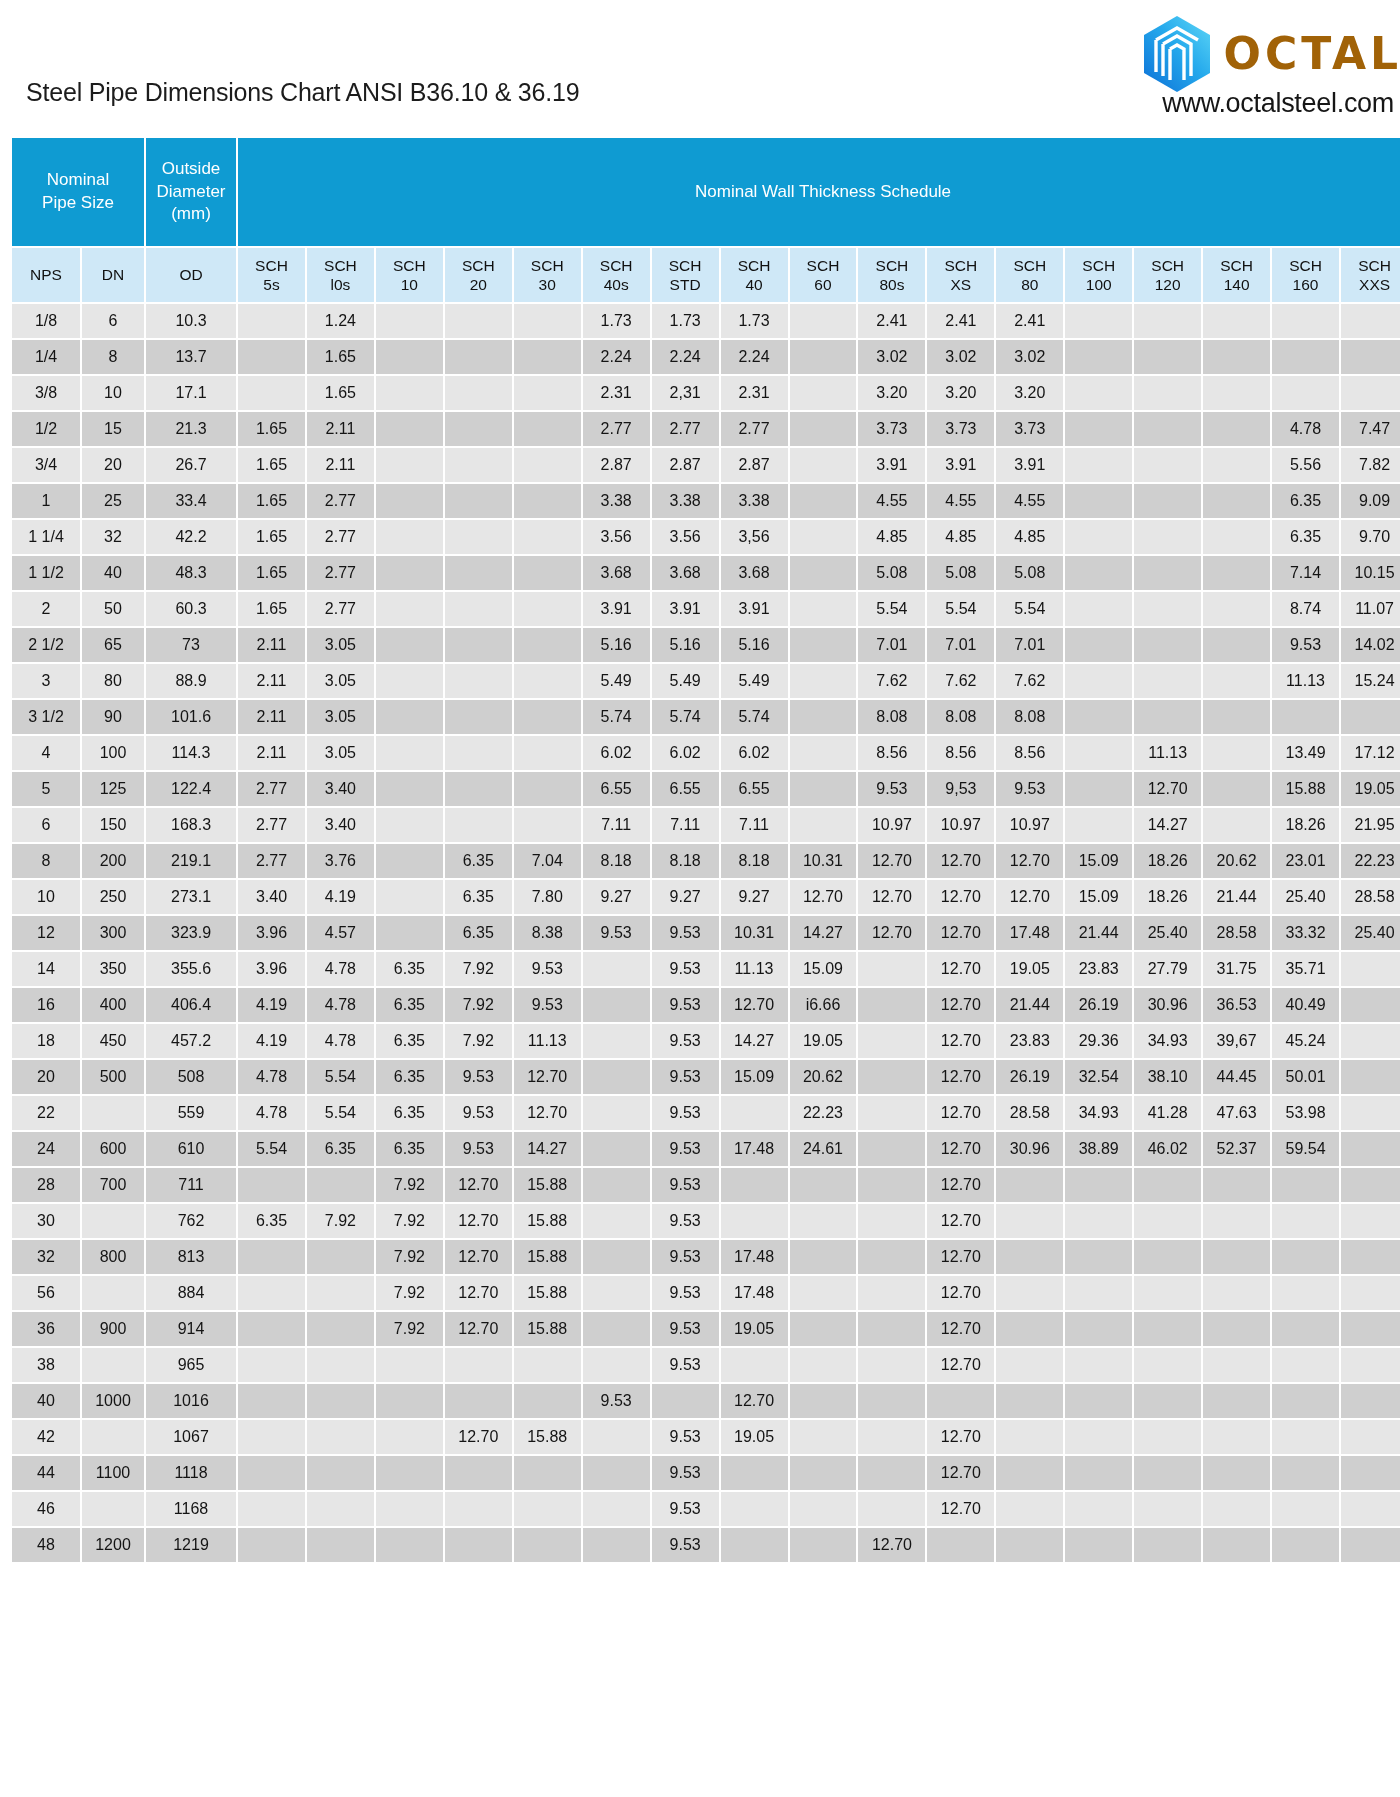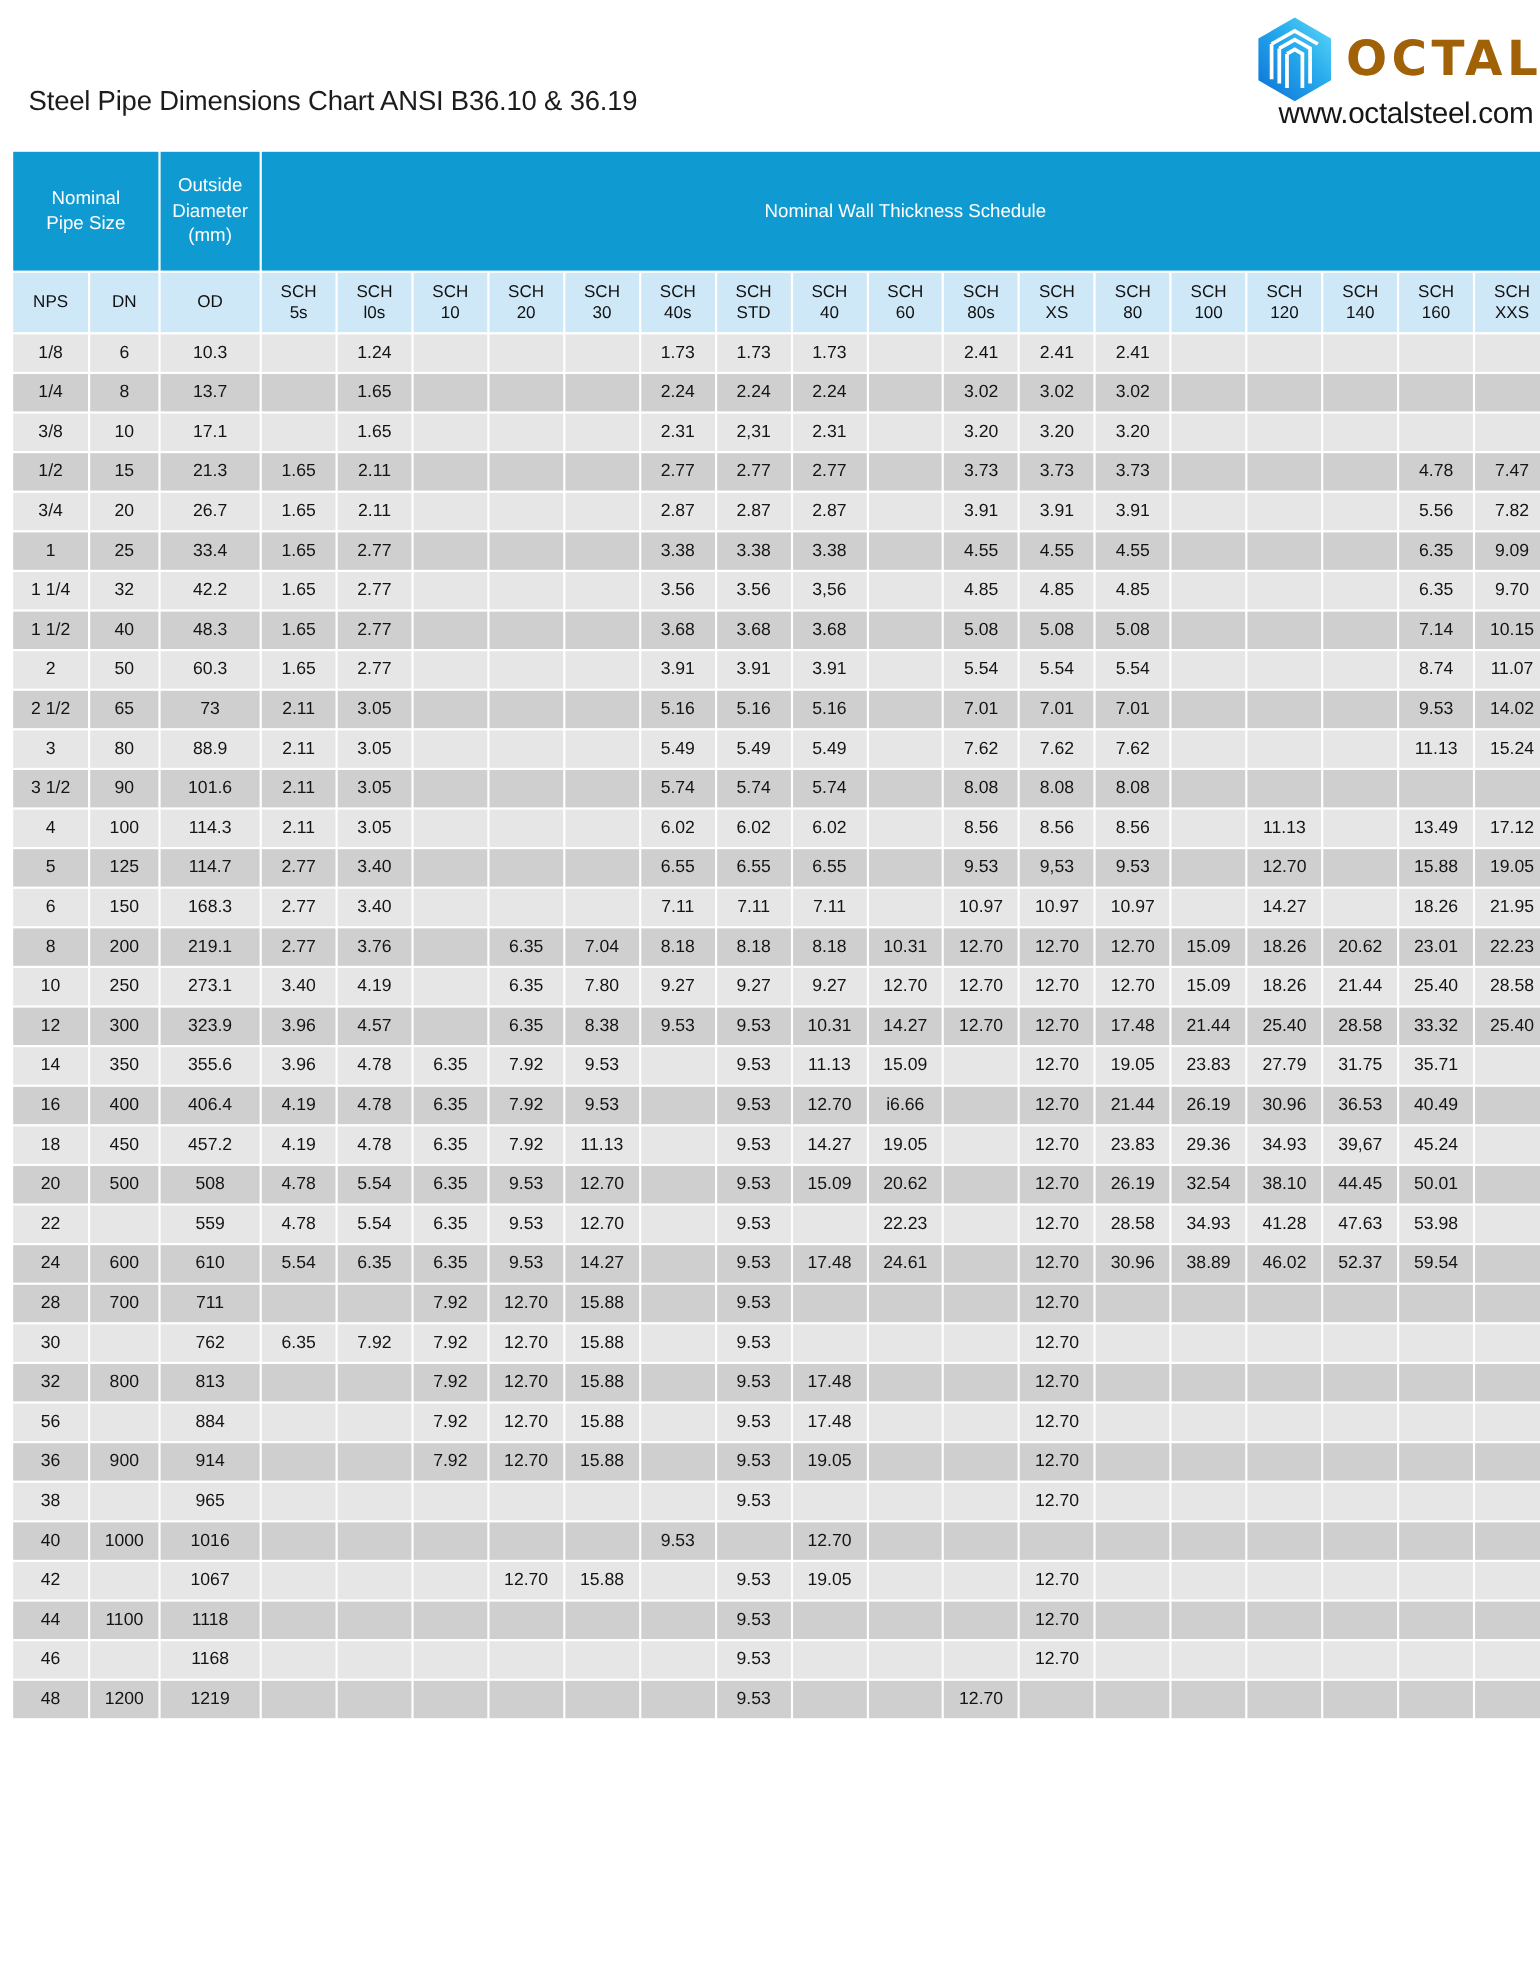--- a/index.html
+++ b/index.html
@@ -537,21 +537,21 @@
           <td>8.56</td>
           <td></td>
           <td>11.13</td>
           <td></td>
           <td>13.49</td>
           <td>17.12</td>
         </tr>
         <tr class="r-even">
           <td>5</td>
           <td>125</td>
-          <td>114.7</td>
+          <td>122.4</td>
           <td>2.77</td>
           <td>3.40</td>
           <td></td>
           <td></td>
           <td></td>
           <td>6.55</td>
           <td>6.55</td>
           <td>6.55</td>
           <td></td>
           <td>9.53</td>

